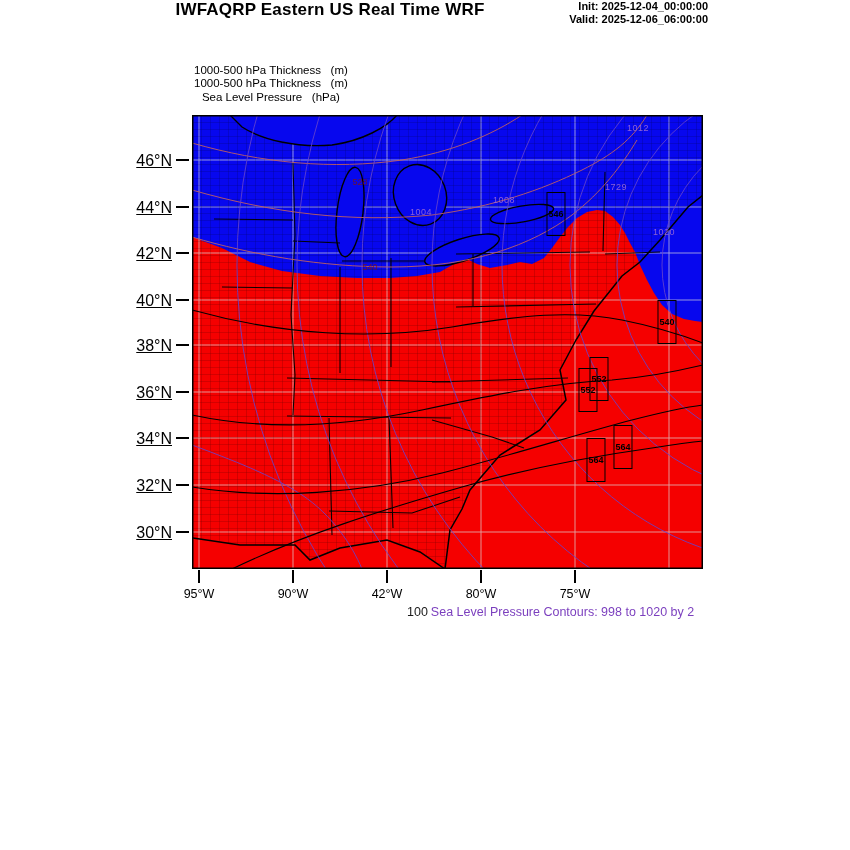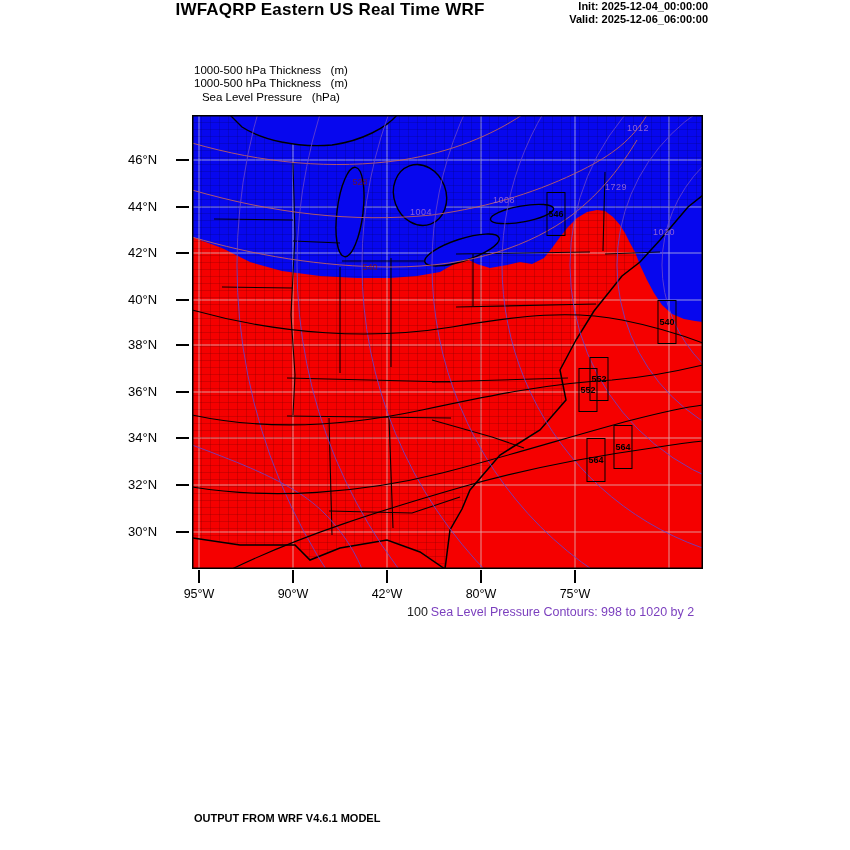--- a/index.html
+++ b/index.html
@@ -21,21 +21,21 @@
   #map-wrap{left:192px;top:115px;width:511px;height:454px;}
   #map-svg{position:absolute;left:0;top:0;}
   .clabel{
     position:absolute;transform:translate(-50%,-50%);
     font-size:9px;line-height:10px;white-space:nowrap;
   }
   .clabel.thk-box{color:#000;border:1px solid #000;padding:16px 1px;font-weight:bold;}
   .clabel.slp{color:#9B6BD6;opacity:.9;letter-spacing:.5px;}
   .clabel.thk-faint{color:#7c1616;opacity:.85;}
   .ytick{position:absolute;height:2px;background:#000;width:13px;left:176px;}
-  .ylabel{position:absolute;left:128px;width:44px;font-size:13px;height:16px;}
+  .ylabel{position:absolute;left:128px;width:44px;text-align:right;font-size:16px;height:16px;text-decoration:underline;}
   .xtick{position:absolute;width:2px;background:#000;height:13px;top:570px;}
   .xlabel{position:absolute;width:64px;text-align:center;font-size:12.5px;top:587px;}
   #caption{left:407px;top:605px;font-size:12.5px;white-space:nowrap;}
   #caption .pfx{color:#1a1a1a;margin-right:3px;}
   #caption .ctext{color:#7B3FBE;}
   #footer{left:194px;top:812px;font-size:11px;line-height:13.5px;font-weight:bold;}
 </style>
 </head>
 <body>
 
@@ -208,14 +208,13 @@
     <div class="xtick" style="left: 480px;"></div>
     <div class="xlabel" style="left: 543px;">75°W</div>
     <div class="xtick" style="left: 574px;"></div>
   </div>
 
 <div class="abs" id="caption">
   <span class="pfx">100</span><span class="ctext">Sea Level Pressure Contours: 998 to 1020 by 2</span>
 </div>
 
 <div class="abs" id="footer">
-  <div>OUTPUT FROM WRF V4.6.1 MODEL</div>
 </div>
 
 </body></html>

